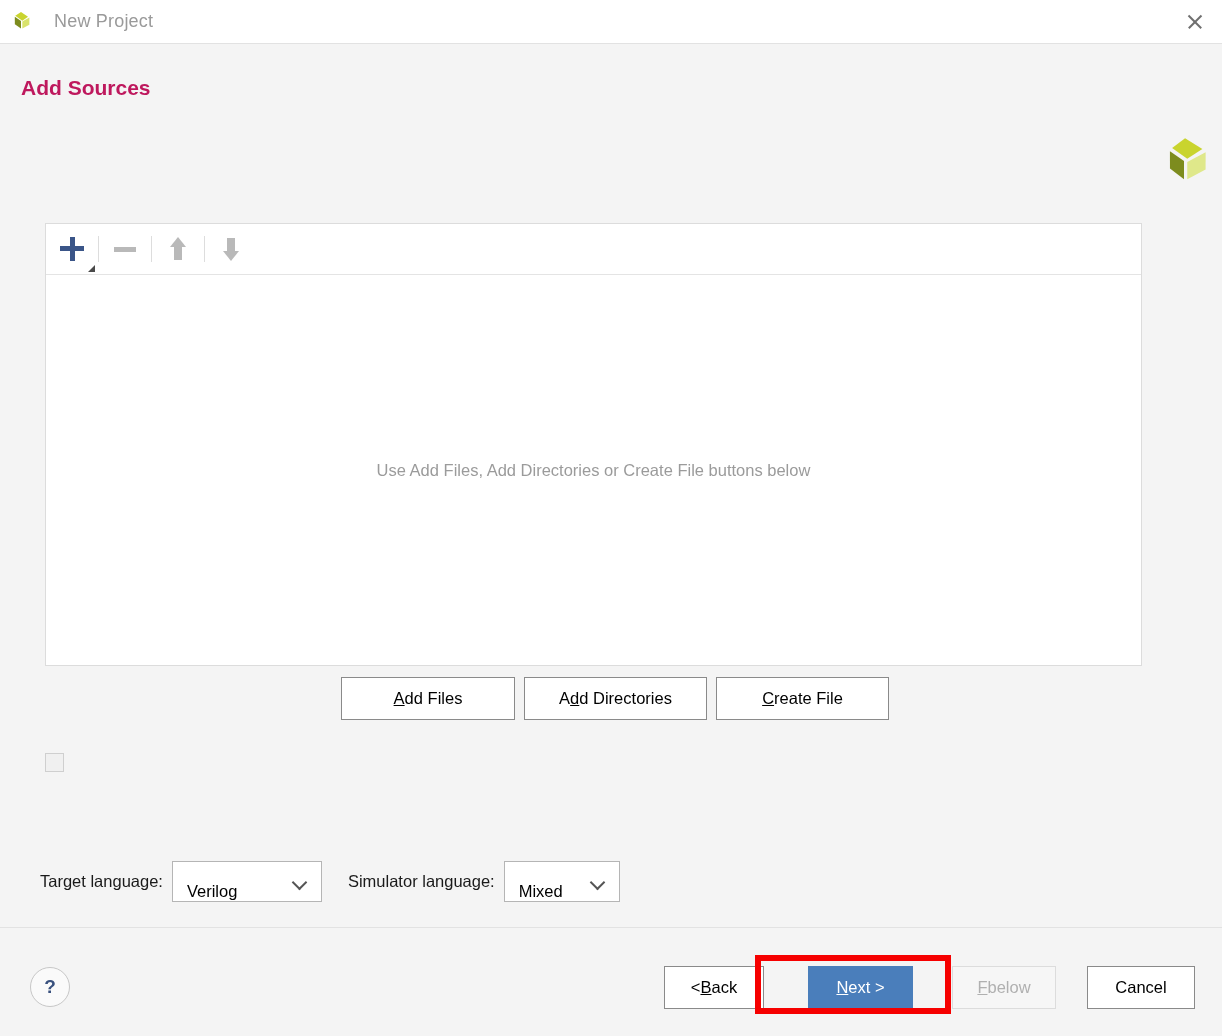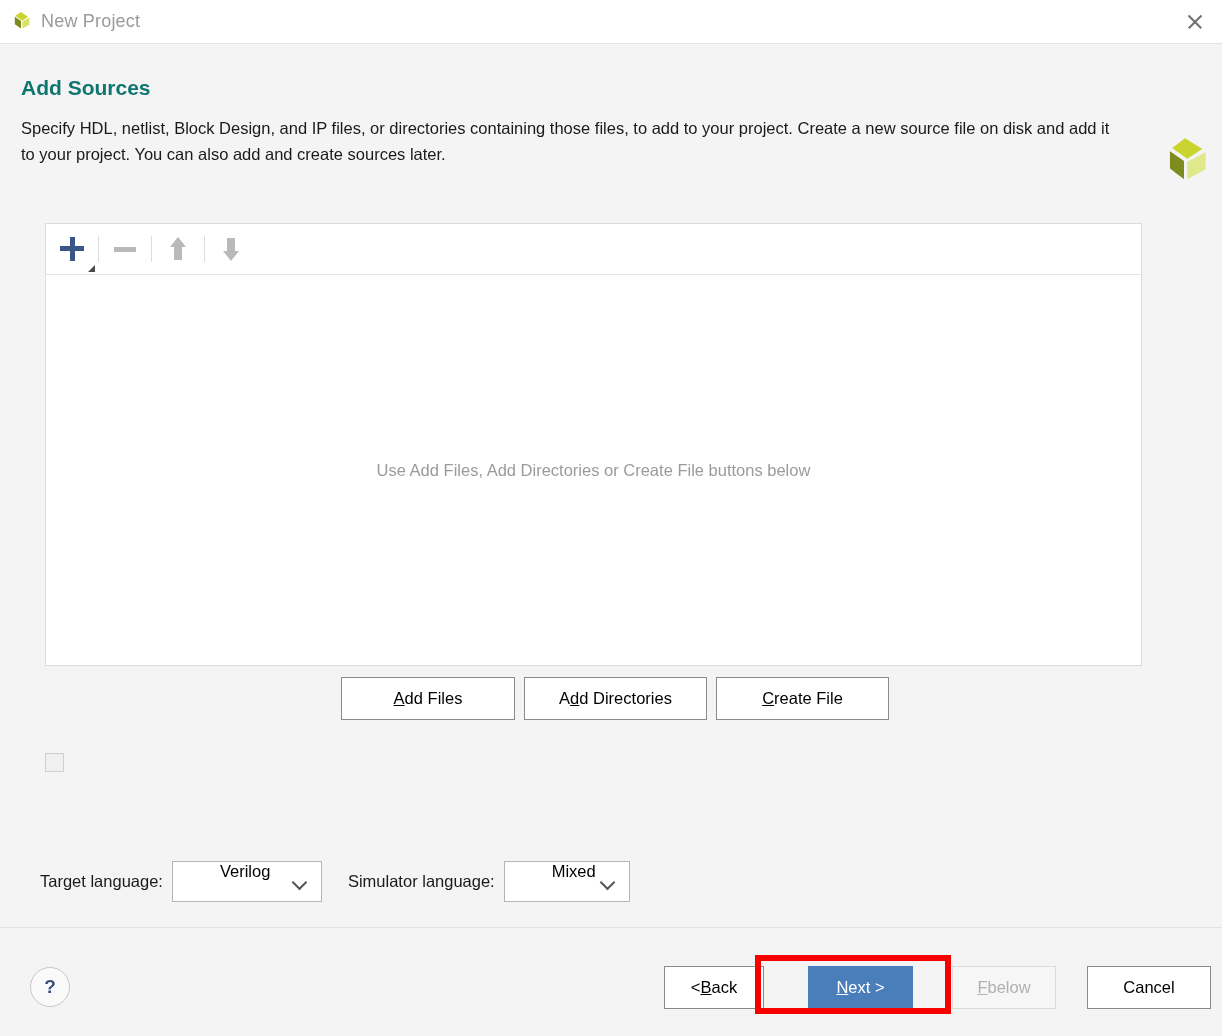--- a/index.html
+++ b/index.html
@@ -27,21 +27,21 @@
     align-items: center;
     box-sizing: border-box;
   }
   .title-logo {
     width: 22px; height: 22px;
     margin-left: 10px;
     position: relative;
     flex: none;
   }
   .title-text {
-    margin-left: 9px;
+    margin-left: 22px;
     font-size: 18px;
     color: #9a9a9a;
     letter-spacing: .2px;
   }
   .title-close {
     margin-left: auto;
     margin-right: 14px;
     width: 26px; height: 26px;
     position: relative;
     cursor: default;
@@ -62,21 +62,21 @@
     left: 0; top: 45px;
     width: 1222px;
     height: 160px;
     background: #f4f4f4;
   }
   .page-title {
     position: absolute;
     left: 21px; top: 31px;
     font-size: 21px;
     font-weight: bold;
-    color: #0f766e;
+    color: #be185d;
   }
   .page-desc {
     position: absolute;
     left: 21px; top: 70px;
     width: 1090px;
     font-size: 16.5px;
     line-height: 26px;
     color: #1a1a1a;
   }
   
@@ -250,24 +250,23 @@
   .lang-label {
     font-size: 16.5px;
     color: #1a1a1a;
   }
   .combo {
     height: 41px;
     box-sizing: border-box;
     background: #ffffff;
     border: 1px solid #b5b5b5;
     display: flex;
-    align-items: flex-start;
+    align-items: flex-end;
     position: relative;
     cursor: default;
-    padding-left: 33px;
   }
   .combo .val {
     font-size: 16.5px;
     color: #000;
     margin-left: 14px;
   }
   .combo .chev {
     position: absolute;
     right: 16px; top: 15px;
     width: 11px; height: 11px;
@@ -275,21 +274,21 @@
   .combo .chev::before {
     content: "";
     position: absolute;
     left: 0; top: 0;
     width: 9px; height: 9px;
     border: solid #555;
     border-width: 0 2.4px 2.4px 0;
     transform: rotate(45deg);
   }
   #combo-target { width: 150px; margin-left: 9px; }
-  #combo-sim    { width: 126px; margin-left: 9px; }
+  #combo-sim    { width: 116px; margin-left: 9px; }
   #label-sim    { margin-left: 26px; }
 
   
   .footer-sep {
     position: absolute;
     left: 0; top: 927px;
     width: 1222px; height: 1px;
     background: #e2e2e2;
   }
   .help-btn {
@@ -319,21 +318,21 @@
     display: flex;
     align-items: center;
     justify-content: center;
     cursor: default;
   }
   #btn-back   { left: 664px;  top: 966px; width: 100px; }
   #btn-next   { left: 808px;  top: 966px; width: 105px;
                 background: #4a7ebb; border-color: #4a7ebb; color: #ffffff; }
   #btn-finish { left: 952px;  top: 966px; width: 104px;
                 background: #f6f6f6; border-color: #dcdcdc; color: #b0b0b0; }
-  #btn-cancel { left: 1087px; top: 966px; width: 124px; }
+  #btn-cancel { left: 1087px; top: 966px; width: 108px; }
 
   
   .highlight-box {
     position: absolute;
     left: 755px; top: 955px;
     width: 196px; height: 59px;
     box-sizing: border-box;
     border: 6px solid #f60000;
     pointer-events: none;
   }
@@ -348,21 +347,20 @@
       <polygon points="22,26 50,46 50,80 22,60" fill="#7d8c1e"></polygon>
       <polygon points="56,48 88,30 88,62 56,80" fill="#d9e36b"></polygon>
     </svg>
   </div>
   <div class="title-text">New Project</div>
   <div class="title-close"></div>
 </div>
 
 <div class="header">
   <div class="page-title">Add Sources</div>
-  <div class="page-desc">Specify HDL, netlist, Block Design, and IP files, or directories containing those files, to add to your project. Create a new source file on disk and add it to your project. You can also add and create sources later.</div>
   <div class="brand-logo">
     <svg viewBox="0 0 100 100" width="54" height="54">
       <polygon points="52,6 84,26 56,44 28,24" fill="#c9d42e"></polygon>
       <polygon points="24,30 50,48 50,82 24,62" fill="#7d8c1e"></polygon>
       <polygon points="56,50 90,32 90,64 56,82" fill="#dfe88a"></polygon>
     </svg>
   </div>
 </div>
 
 <div class="sources-panel">

